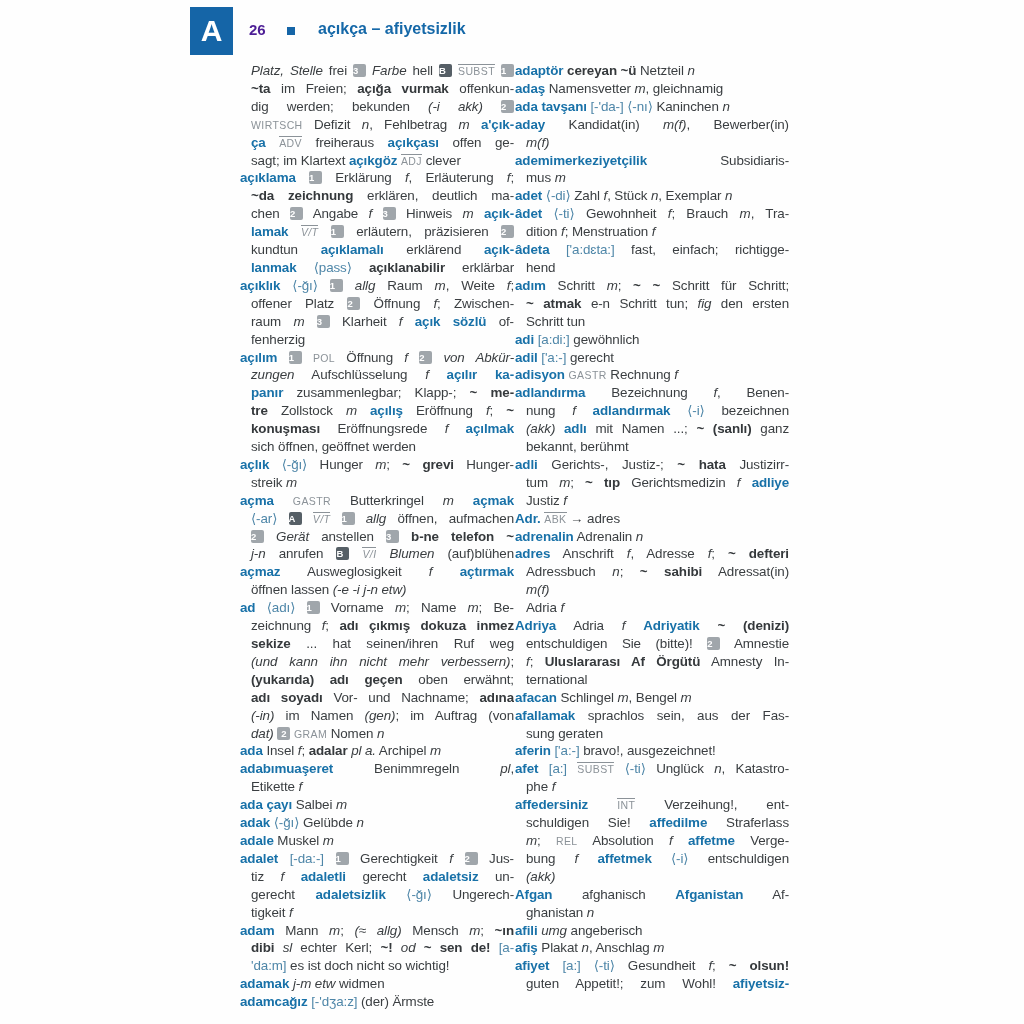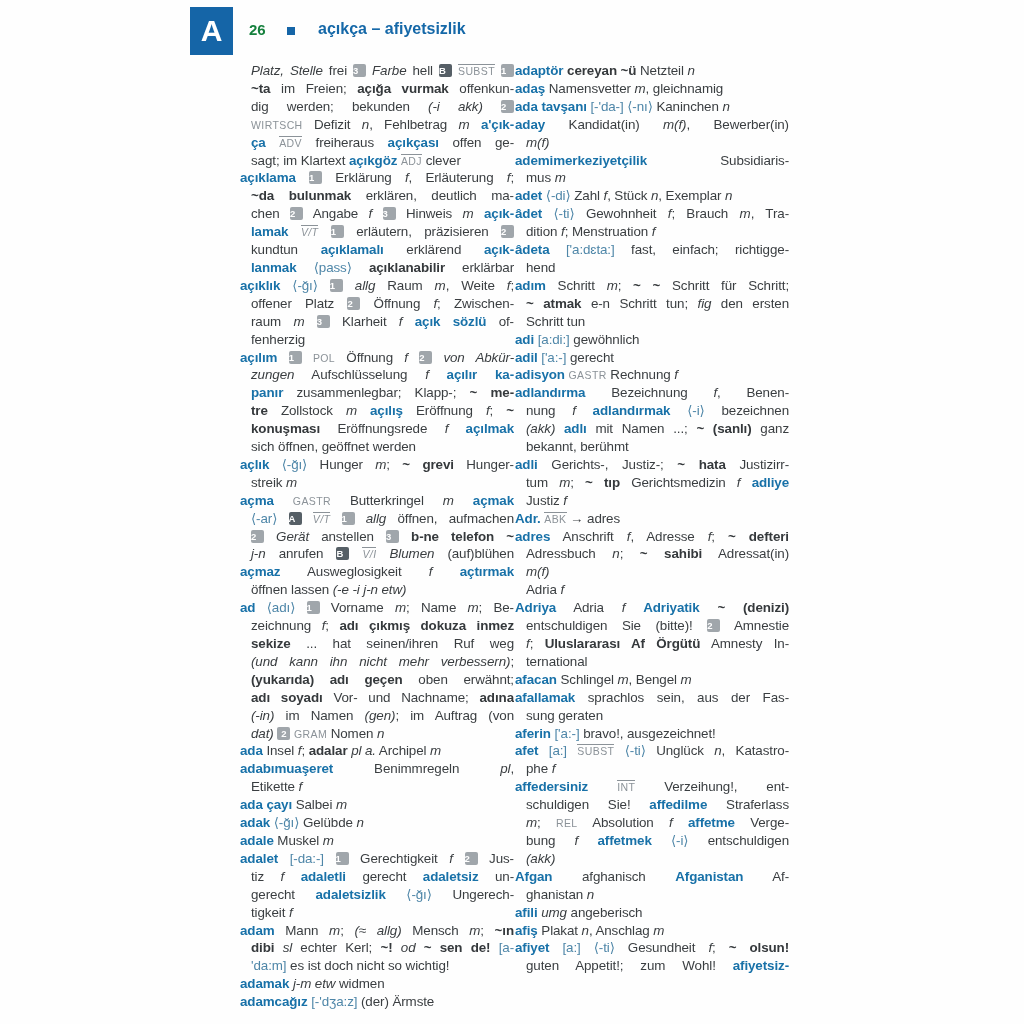--- a/index.html
+++ b/index.html
@@ -2,21 +2,21 @@
 <html><head>
 <meta charset="utf-8">
 <style>
   html,body{margin:0;padding:0;background:#ffffff;}
   body{width:1024px;height:1024px;position:relative;overflow:hidden;
        font-family:"Liberation Sans","DejaVu Sans",sans-serif;color:#3a3e41;}
   .page{position:absolute;inset:0;background:#fefefe;}
   
   .tab{position:absolute;left:190px;top:7px;width:43px;height:48px;background:#1565a7;
        color:#fff;font-weight:bold;font-size:30px;display:flex;align-items:center;justify-content:center;}
-  .pageno{position:absolute;left:249px;top:21px;font-size:15px;font-weight:bold;color:#15803d;}
+  .pageno{position:absolute;left:249px;top:21px;font-size:15px;font-weight:bold;color:#4c1d95;}
   .bullet{position:absolute;left:287px;top:27px;width:8px;height:8px;background:#1565a7;}
   .title{position:absolute;left:318px;top:20px;font-size:16px;font-weight:bold;color:#1568a8;}
   
   .cols{position:absolute;left:240px;top:62px;width:561px;display:flex;gap:1px;}
   .col{width:274px;font-size:13.4px;line-height:17.92px;letter-spacing:-0.1px;}
   .ln{white-space:normal;height:17.92px;overflow:hidden;}
   .ln.ind{padding-left:11px;}
   .ln.jst{text-align:justify;text-align-last:justify;}
   
   .b{font-weight:bold;color:#35393c;}
@@ -43,21 +43,21 @@
   </header>
   <main class="cols">
     <div class="col" id="col-left">
         <div class="ln ind jst"><span class="i">Platz, Stelle</span><span> frei </span><span class="n">3</span><span> </span><span class="i">Farbe</span><span> hell </span><span class="d">B</span><span> </span><span class="o">SUBST</span><span> </span><span class="n">1</span></div>
         <div class="ln ind jst"><span class="b">~ta</span><span> im Freien; </span><span class="b">açığa vurmak</span><span> offenkun-</span></div>
         <div class="ln ind jst"><span>dig werden; bekunden </span><span class="i">(-i akk)</span><span> </span><span class="n">2</span></div>
         <div class="ln ind jst"><span class="l">WIRTSCH</span><span> Defizit </span><span class="i">n</span><span>, Fehlbetrag </span><span class="i">m</span><span> </span><span class="h">a'çık-</span></div>
         <div class="ln ind jst"><span class="h">ça</span><span> </span><span class="o">ADV</span><span> freiheraus </span><span class="h">açıkçası</span><span> offen ge-</span></div>
         <div class="ln ind"><span>sagt; im Klartext </span><span class="h">açıkgöz</span><span> </span><span class="o">ADJ</span><span> clever</span></div>
         <div class="ln jst"><span class="h">açıklama</span><span> </span><span class="n">1</span><span> Erklärung </span><span class="i">f</span><span>, Erläuterung </span><span class="i">f</span><span>;</span></div>
-        <div class="ln ind jst"><span class="b">~da bulunmak</span><span> erklären, deutlich ma-</span></div>
+        <div class="ln ind jst"><span class="b">~da zeichnung</span><span> erklären, deutlich ma-</span></div>
         <div class="ln ind jst"><span>chen </span><span class="n">2</span><span> Angabe </span><span class="i">f</span><span> </span><span class="n">3</span><span> Hinweis </span><span class="i">m</span><span> </span><span class="h">açık-</span></div>
         <div class="ln ind jst"><span class="h">lamak</span><span> </span><span class="oi">V/T</span><span> </span><span class="n">1</span><span> erläutern, präzisieren </span><span class="n">2</span></div>
         <div class="ln ind jst"><span>kundtun </span><span class="h">açıklamalı</span><span> erklärend </span><span class="h">açık-</span></div>
         <div class="ln ind jst"><span class="h">lanmak</span><span> </span><span class="u">⟨pass⟩</span><span> </span><span class="b">açıklanabilir</span><span> erklärbar</span></div>
         <div class="ln jst"><span class="h">açıklık</span><span> </span><span class="u">⟨-ğı⟩</span><span> </span><span class="n">1</span><span> </span><span class="i">allg</span><span> Raum </span><span class="i">m</span><span>, Weite </span><span class="i">f</span><span>;</span></div>
         <div class="ln ind jst"><span>offener Platz </span><span class="n">2</span><span> Öffnung </span><span class="i">f</span><span>; Zwischen-</span></div>
         <div class="ln ind jst"><span>raum </span><span class="i">m</span><span> </span><span class="n">3</span><span> Klarheit </span><span class="i">f</span><span> </span><span class="h">açık sözlü</span><span> of-</span></div>
         <div class="ln ind"><span>fenherzig</span></div>
         <div class="ln jst"><span class="h">açılım</span><span> </span><span class="n">1</span><span> </span><span class="l">POL</span><span> Öffnung </span><span class="i">f</span><span> </span><span class="n">2</span><span> </span><span class="i">von Abkür-</span></div>
         <div class="ln ind jst"><span class="i">zungen</span><span> Aufschlüsselung </span><span class="i">f</span><span> </span><span class="h">açılır ka-</span></div>
@@ -117,20 +117,21 @@
         <div class="ln"><span class="h">adil</span><span> </span><span class="u">['a:-]</span><span> gerecht</span></div>
         <div class="ln"><span class="h">adisyon</span><span> </span><span class="l">GASTR</span><span> Rechnung </span><span class="i">f</span></div>
         <div class="ln jst"><span class="h">adlandırma</span><span> Bezeichnung </span><span class="i">f</span><span>, Benen-</span></div>
         <div class="ln ind jst"><span>nung </span><span class="i">f</span><span> </span><span class="h">adlandırmak</span><span> </span><span class="u">⟨-i⟩</span><span> bezeichnen</span></div>
         <div class="ln ind jst"><span class="i">(akk)</span><span> </span><span class="h">adlı</span><span> mit Namen ...; </span><span class="b">~ (sanlı)</span><span> ganz</span></div>
         <div class="ln ind"><span>bekannt, berühmt</span></div>
         <div class="ln jst"><span class="h">adli</span><span> Gerichts-, Justiz-; </span><span class="b">~ hata</span><span> Justizirr-</span></div>
         <div class="ln ind jst"><span>tum </span><span class="i">m</span><span>; </span><span class="b">~ tıp</span><span> Gerichtsmedizin </span><span class="i">f</span><span> </span><span class="h">adliye</span></div>
         <div class="ln ind"><span>Justiz </span><span class="i">f</span></div>
         <div class="ln"><span class="h">Adr.</span><span> </span><span class="o">ABK</span><span> → adres</span></div>
+        <div class="ln"><span class="h">adrenalin</span><span> Adrenalin </span><span class="i">n</span></div>
         <div class="ln jst"><span class="h">adres</span><span> Anschrift </span><span class="i">f</span><span>, Adresse </span><span class="i">f</span><span>; </span><span class="b">~ defteri</span></div>
         <div class="ln ind jst"><span>Adressbuch </span><span class="i">n</span><span>; </span><span class="b">~ sahibi</span><span> Adressat(in)</span></div>
         <div class="ln ind"><span class="i">m(f)</span></div>
         <div class="ln ind"><span>Adria </span><span class="i">f</span></div>
         <div class="ln jst"><span class="h">Adriya</span><span> Adria </span><span class="i">f</span><span> </span><span class="h">Adriyatik</span><span> </span><span class="b">~ (denizi)</span></div>
         <div class="ln ind jst"><span>entschuldigen Sie (bitte)! </span><span class="n">2</span><span> Amnestie</span></div>
         <div class="ln ind jst"><span class="i">f</span><span>; </span><span class="b">Uluslararası Af Örgütü</span><span> Amnesty In-</span></div>
         <div class="ln ind"><span>ternational</span></div>
         <div class="ln"><span class="h">afacan</span><span> Schlingel </span><span class="i">m</span><span>, Bengel </span><span class="i">m</span></div>
         <div class="ln jst"><span class="h">afallamak</span><span> sprachlos sein, aus der Fas-</span></div>

